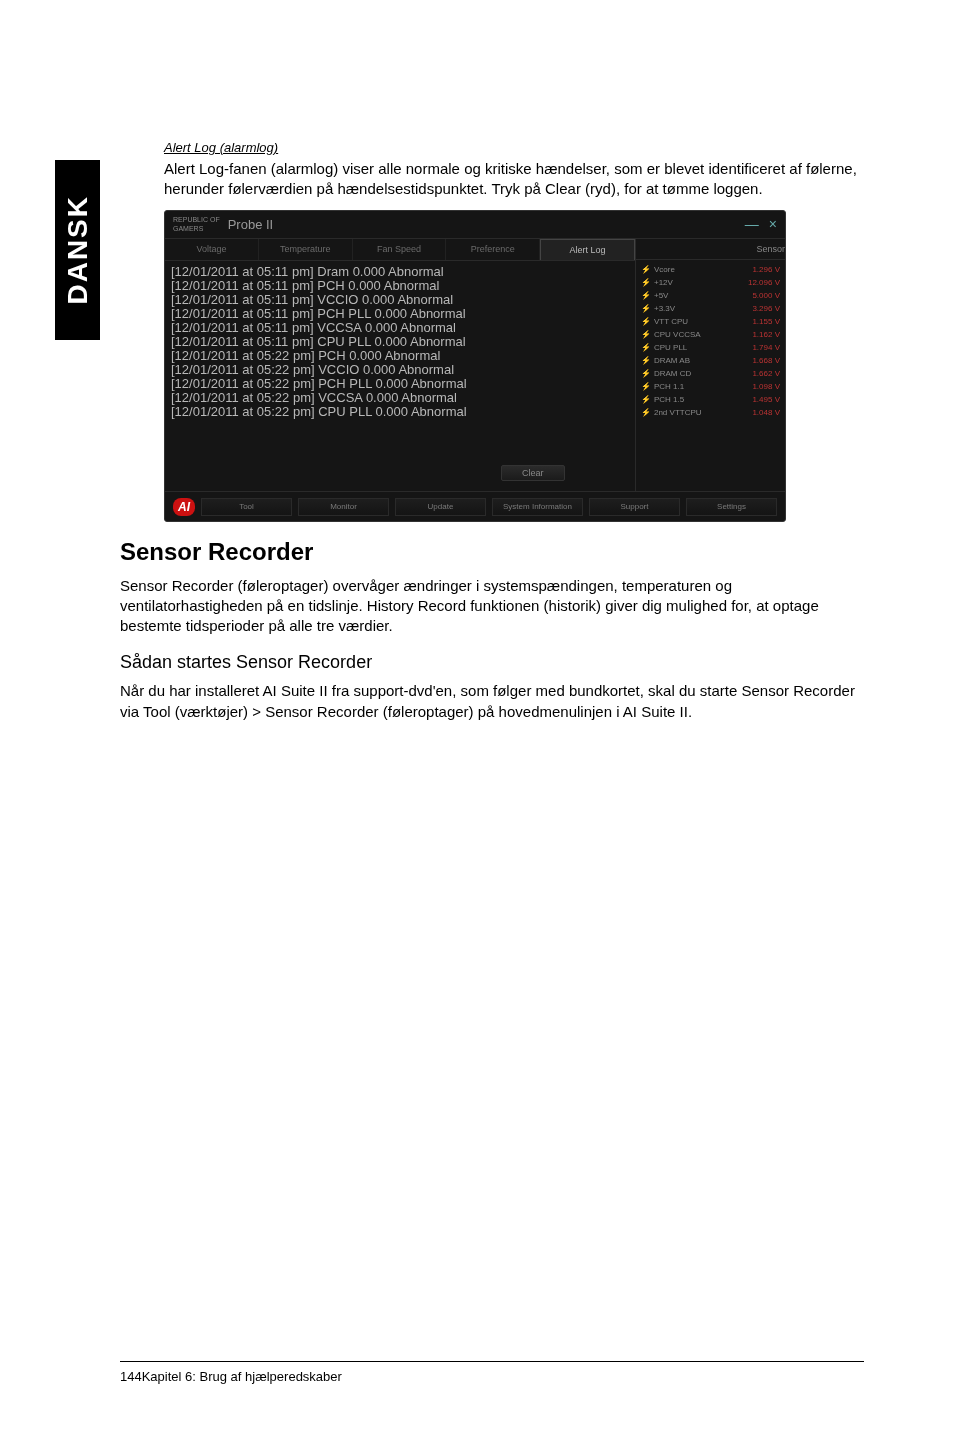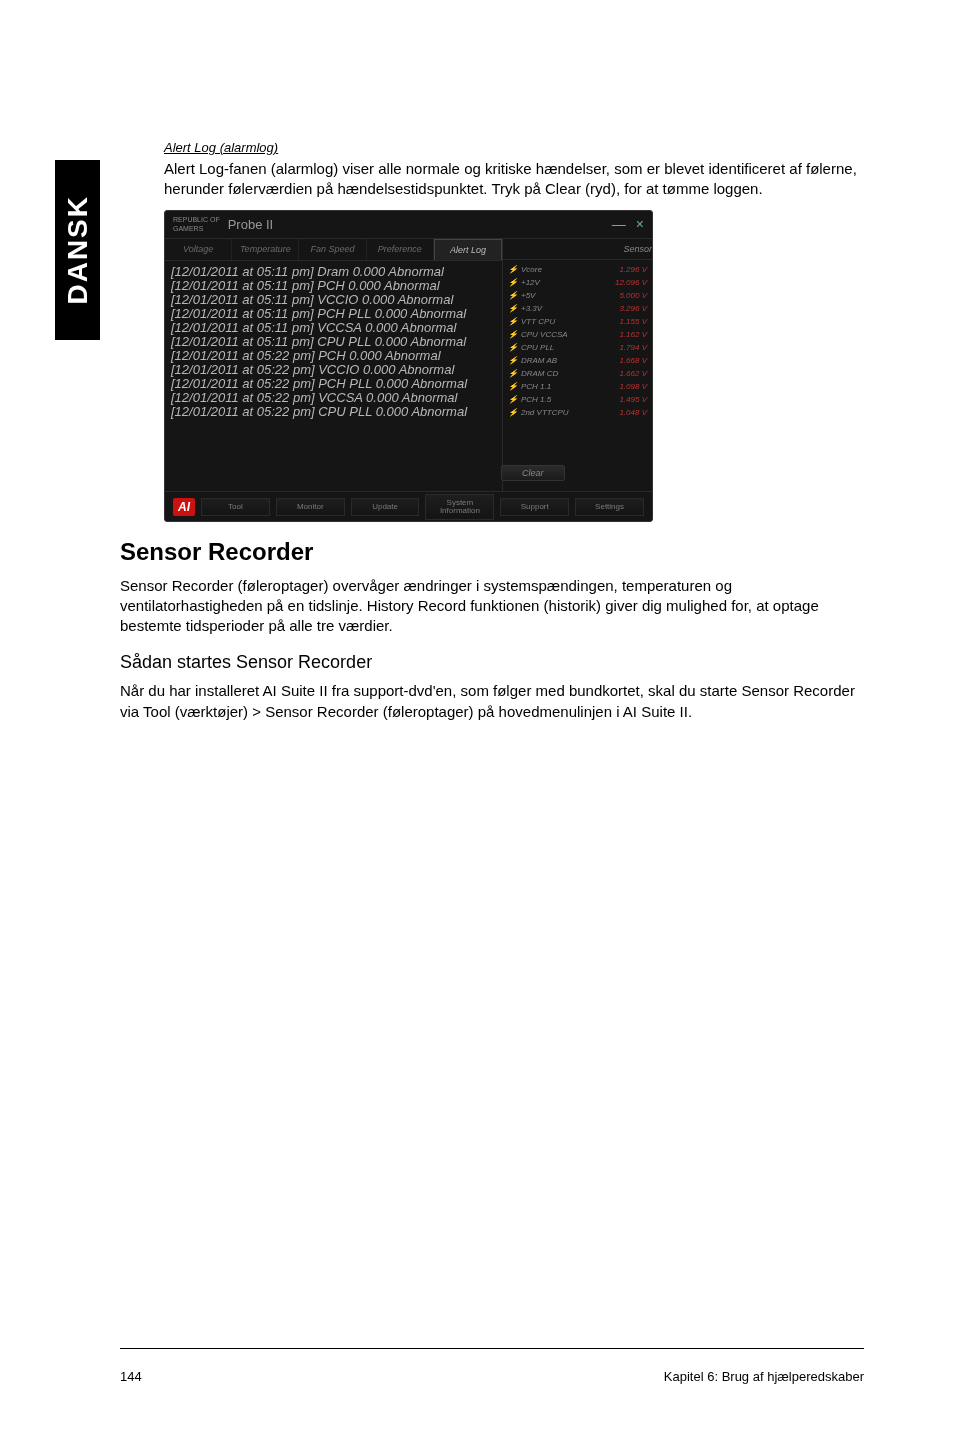--- a/index.html
+++ b/index.html
@@ -2,49 +2,49 @@
 <html><head>
 <meta charset="utf-8">
 <style>
   * { box-sizing: border-box; margin: 0; padding: 0; }
   html, body { width: 954px; height: 1438px; background: #fff; font-family: Arial, Helvetica, sans-serif; color: #000; }
   .page { position: relative; width: 954px; height: 1438px; padding: 120px 90px 50px 120px; }
   .side-tab { position: absolute; left: 55px; top: 160px; width: 45px; height: 180px; background: #000; display: flex; align-items: center; justify-content: center; }
   .side-tab span { color: #fff; font-size: 28px; font-weight: bold; writing-mode: vertical-rl; transform: rotate(180deg); letter-spacing: 2px; }
   .section-title-u { text-decoration: underline; font-style: italic; font-size: 13px; margin: 20px 0 4px 44px; }
   .body-text { font-size: 15px; line-height: 1.35; margin: 0 0 8px 44px; }
-  .screenshot { width: 489px; height: 312px; margin: 10px 0 16px 44px; background: #151515; border: 1px solid #333; border-radius: 3px; position: relative; overflow: hidden; font-family: Arial, sans-serif; }
+  .screenshot { width: 622px; height: 312px; margin: 10px 0 16px 44px; background: #151515; border: 1px solid #333; border-radius: 3px; position: relative; overflow: hidden; font-family: Arial, sans-serif; }
   .ss-titlebar { height: 28px; display: flex; align-items: center; padding: 0 8px; color: #7a7a7a; border-bottom: 1px solid #2a2a2a; }
   .ss-logo { font-size: 9px; line-height: 9px; }
   .ss-logo .l1 { display:block; font-size: 7px; color:#888;}
   .ss-logo .l2 { display:block; font-size: 7px; color:#888;}
   .ss-title { margin-left: 8px; font-size: 13px; color: #999; }
   .ss-winbtns { margin-left: auto; display: flex; gap: 10px; color: #6aa; font-size: 14px; }
-  .ss-body { display: flex; height: 252px; font-style: italic; }
+  .ss-body { display: flex; height: 252px; }
   .ss-left { flex: 1; display: flex; flex-direction: column; }
   .ss-tabs { display: flex; border-bottom: 1px solid #2a2a2a; }
   .ss-tab { flex: 1; font-size: 9px; color: #6a6a6a; text-align: center; padding: 5px 2px; border-right: 1px solid #222; }
   .ss-tab.active { background: #222; color: #bbb; border: 1px solid #444; border-bottom: none; }
   .ss-log { flex: 1; overflow: hidden; padding: 4px 6px; }
   .ss-log-line { font-size: 13px; color: #b8b8b8; line-height: 14px; white-space: nowrap; }
   .ss-clear { position: absolute; left: 336px; bottom: 40px; font-size: 9px; color: #888; background: linear-gradient(#2b2b2b,#1b1b1b); border: 1px solid #333; padding: 2px 20px; border-radius: 2px; }
   .ss-right { width: 150px; border-left: 1px solid #2a2a2a; display: flex; flex-direction: column; }
   .ss-right-head { font-size: 9px; color: #888; text-align: right; padding: 5px 0; border-bottom: 1px solid #2a2a2a; }
   .ss-sensors { flex: 1; padding: 3px 4px; }
   .ss-sensor-row { display: flex; align-items: center; font-size: 8px; color: #888; padding: 2px 1px; gap: 3px; }
   .ss-bolt { color: #7a4; font-size: 8px; }
   .ss-sensor-name { flex: 1; }
   .ss-sensor-val { color: #b33; }
   .ss-bottom { height: 32px; border-top: 1px solid #2a2a2a; display: flex; align-items: center; padding: 0 8px; gap: 6px; }
-  .ss-bottom-logo { width: 22px; height: 18px; background: #c11; border-radius: 2px; color: #fff; font-style: italic; font-weight: bold; font-size: 12px; display: flex; align-items: center; justify-content: center; }
+  .ss-bottom-logo { width: 22px; height: 18px; background: #c11; border-radius: 8px; color: #fff; font-style: italic; font-weight: bold; font-size: 12px; display: flex; align-items: center; justify-content: center; }
   .ss-bottom-btn { flex: 1; font-size: 8px; color: #7a7a7a; text-align: center; padding: 4px 2px; border: 1px solid #2a2a2a; background: linear-gradient(#1e1e1e,#141414); line-height: 8px; }
   .h2 { font-size: 24px; font-weight: bold; margin: 14px 0 10px 0; }
   .h3 { font-size: 18px; font-weight: normal; margin: 16px 0 8px 0; }
   .para { font-size: 15px; line-height: 1.35; margin-bottom: 10px; }
-  .footer { position: absolute; bottom: 54px; left: 120px; right: 90px; border-top: 1px solid #000; padding-top: 20px; font-size: 13px; display: flex; justify-content: space-between; }
+  .footer { position: absolute; bottom: 54px; left: 120px; right: 90px; border-top: 1px solid #000; padding-top: 7px; font-size: 13px; display: flex; }
 </style>
 </head>
 <body>
 
 <div class="page">
   <div class="side-tab">
     <span>DANSK</span>
   </div>
 
   <div class="section-title-u">Alert Log (alarmlog)</div>

